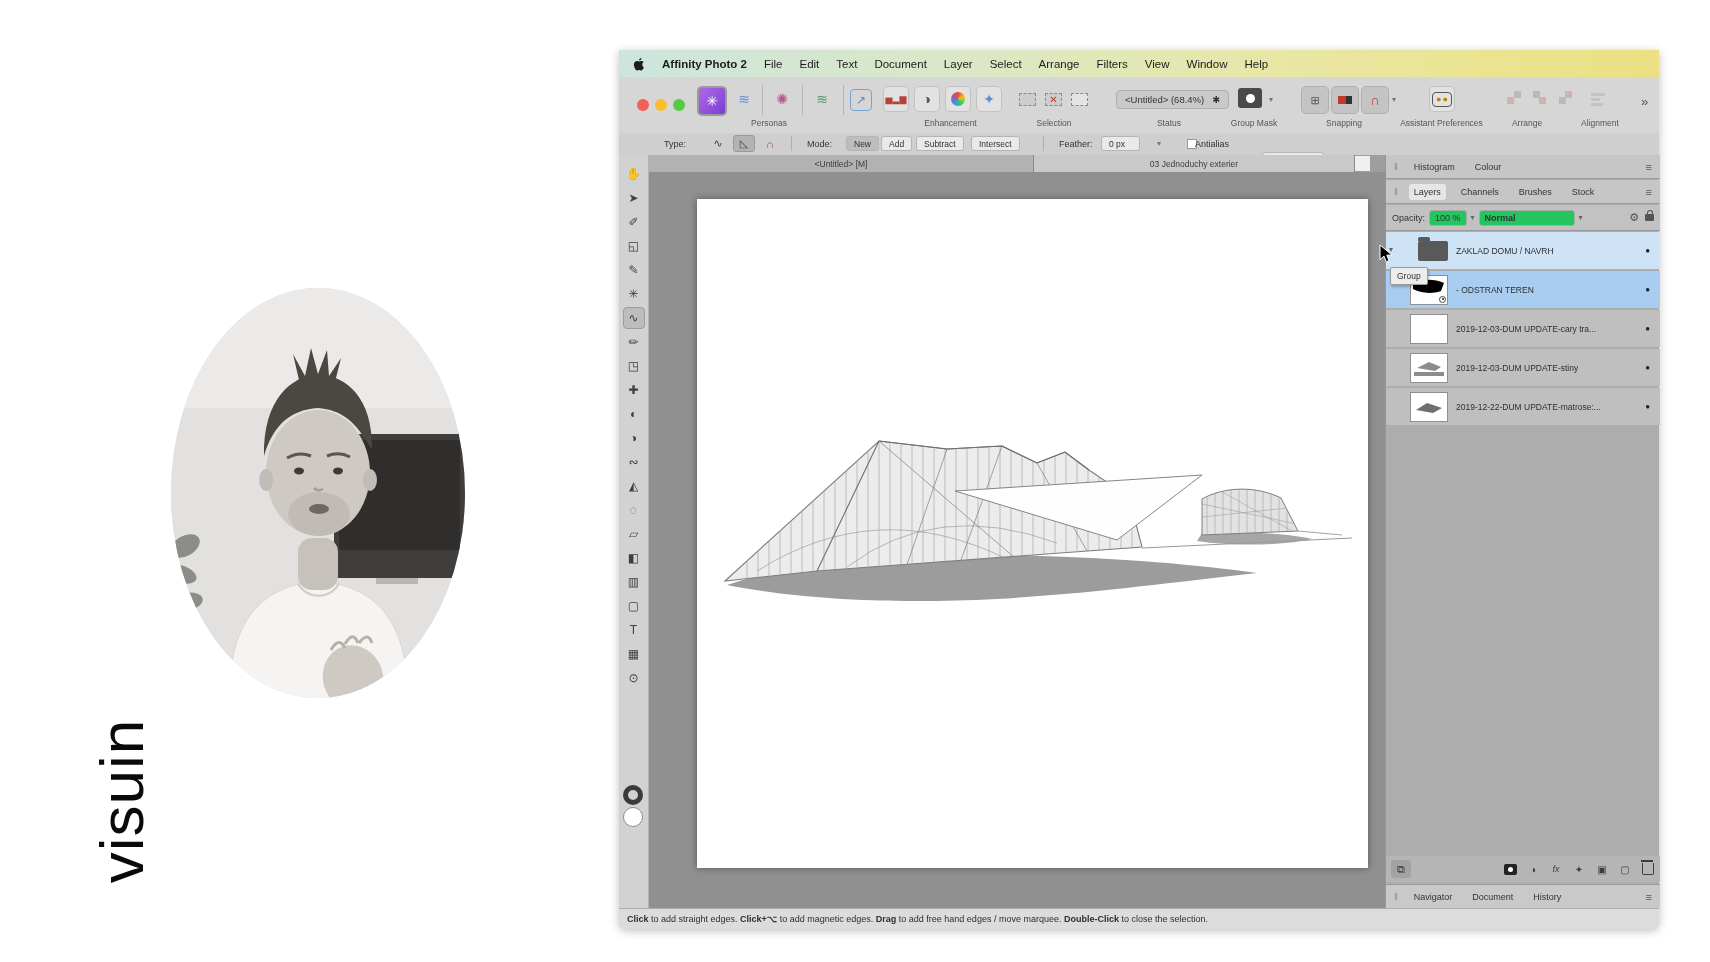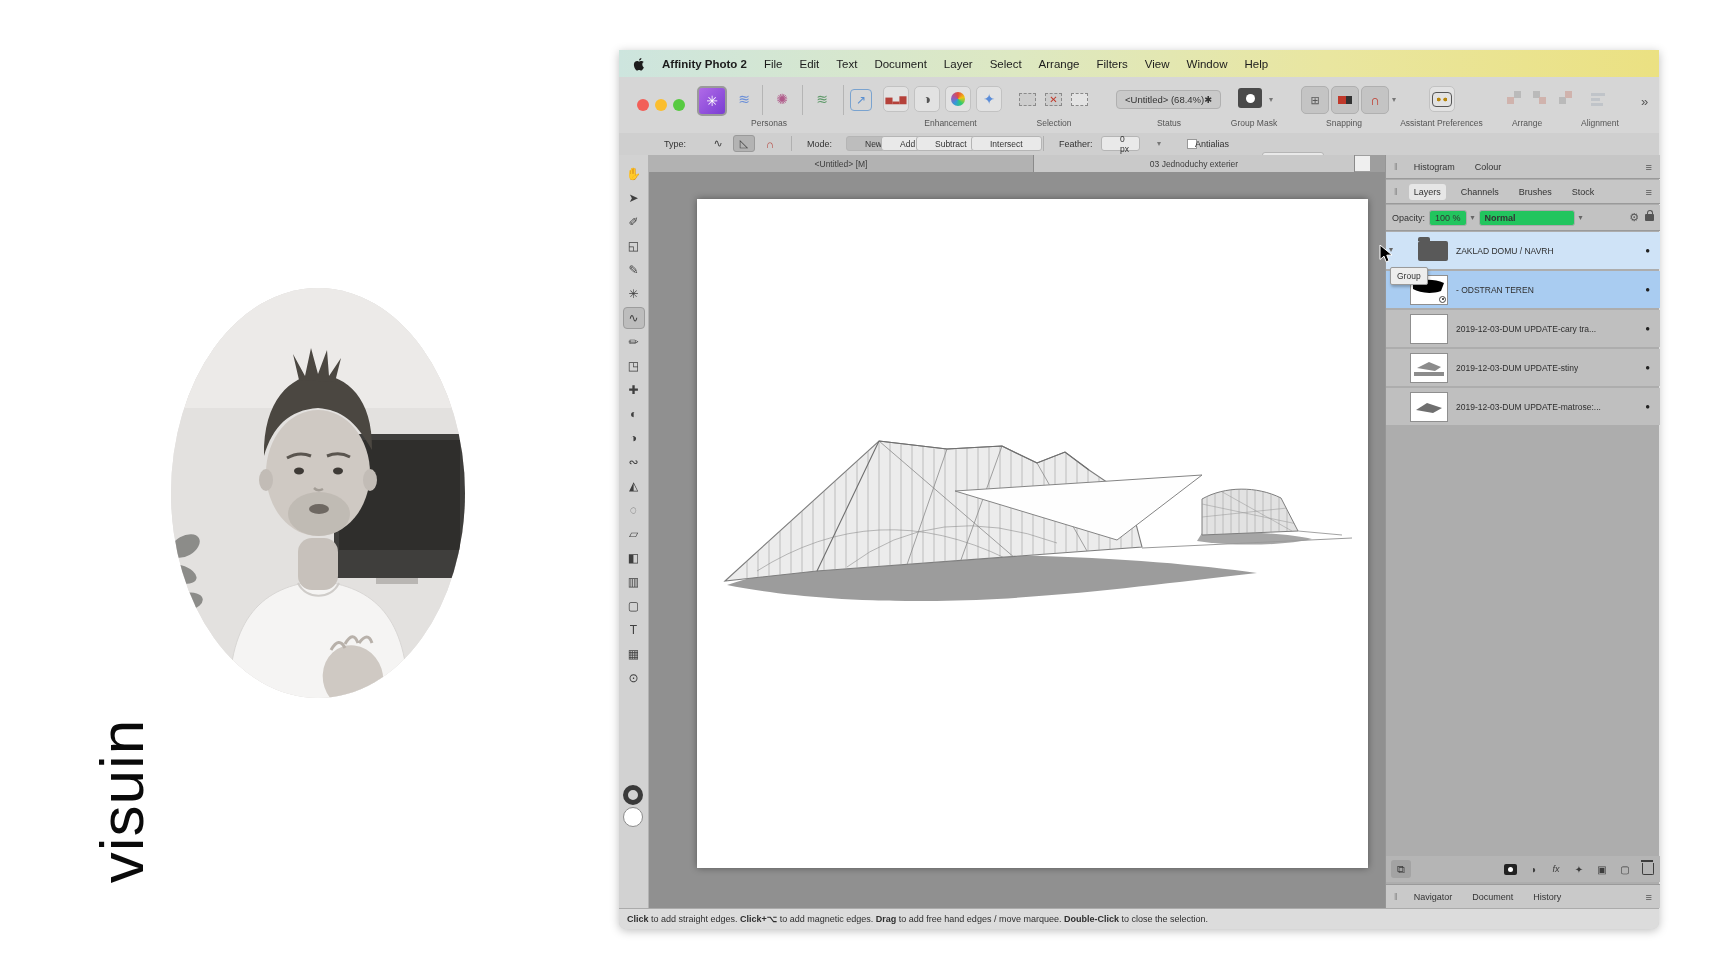--- a/index.html
+++ b/index.html
@@ -33,42 +33,42 @@
   .tl.green{left:54px;background:#57ca41;}
   .tb-label{font-size:8.5px;color:#555;top:41px;text-align:center;white-space:nowrap;}
   .tb-icon{top:9px;width:26px;height:26px;border-radius:5px;display:flex;align-items:center;justify-content:center;
            font-size:14px;color:#666;}
   .plate{background:#e2e2e2;border:1px solid #c2c2c2;box-sizing:border-box;}
   .persona-photo{background:linear-gradient(135deg,#b06ae8,#7a3ed2);color:#fff;border:2px solid #9a9a9a;}
   .sep{width:1px;height:30px;background:#b5b5b5;top:8px;}
   .sel-box{top:16px;width:17px;height:13px;border:1px dashed #8a8a8a;background:#cdcdcd;position:absolute;box-sizing:border-box;
            display:flex;align-items:center;justify-content:center;font-size:10px;color:#c0392b;}
   .status-chip{top:13px;height:19px;background:#c9c9c9;border:1px solid #b0b0b0;border-radius:4px;
-               font-size:9.5px;color:#333;display:flex;align-items:center;justify-content:center;gap:0;padding:0 8px;box-sizing:border-box;}
+               font-size:9.5px;color:#333;display:flex;align-items:center;justify-content:center;gap:8px;padding:0 8px;box-sizing:border-box;}
   .qm-icon{top:11px;width:24px;height:20px;background:#4a4a4a;border-radius:3px;display:flex;align-items:center;justify-content:center;}
   .qm-icon i{display:block;width:9px;height:9px;border-radius:50%;background:#fff;}
   .dd{font-size:8px;color:#777;top:18px;}
   .snap-plate{background:#c4c4c4;border:1px solid #b0b0b0;}
   .assistant-face{width:18px;height:13px;border:1.5px solid #555;border-radius:4px;
      background:radial-gradient(circle at 32% 50%,#b8860b 1.6px,transparent 2.2px),
                 radial-gradient(circle at 68% 50%,#b8860b 1.6px,transparent 2.2px);}
   .arr-icon{top:14px;width:18px;height:16px;opacity:.45;}
   .arr-icon i{position:absolute;width:7px;height:7px;}
   .align-icon span{display:block;height:3px;background:#7d8da0;margin:2px 0;opacity:.55;}
   .overflow{font-size:13px;color:#555;top:17px;}
 
   
   .ctxbar{left:0;top:83px;width:1040px;height:22px;background:#cfcfcf;border-bottom:1px solid #a8a8a8;
           font-size:9px;color:#333;}
   .ctx-label{top:6px;}
   .ctx-icon{top:2px;width:22px;height:17px;border-radius:3px;display:flex;align-items:center;justify-content:center;
             font-size:11px;color:#444;}
   .ctx-icon.pressed{background:#b3b3b3;border:1px solid #9a9a9a;box-sizing:border-box;}
   .chip{top:3px;height:15px;background:#e9e9e9;border:1px solid #b5b5b5;border-radius:3px;
-        display:flex;align-items:center;justify-content:center;font-size:8.5px;color:#333;padding:0 18px;box-sizing:border-box;}
+        display:flex;align-items:center;justify-content:center;font-size:8.5px;color:#333;padding:0 7px;box-sizing:border-box;}
   .chip.pressed{background:#bdbdbd;}
   .checkbox{top:6px;width:10px;height:10px;background:#fff;border:1px solid #999;box-sizing:border-box;}
   .vsep{top:3px;width:1px;height:15px;background:#b0b0b0;}
 
   
   .main{left:0;top:105px;width:1040px;height:753px;}
   .toolstrip{left:0;top:0;width:30px;height:753px;background:#d2d2d2;border-right:1px solid #b3b3b3;box-sizing:border-box;}
   .tools{position:absolute;left:0;top:8px;width:29px;display:flex;flex-direction:column;align-items:center;gap:2px;}
   .tool{width:22px;height:22px;display:flex;align-items:center;justify-content:center;font-size:12px;color:#3f3f3f;border-radius:4px;}
   .tool.selected{background:#bdbdbd;border:1px solid #9c9c9c;box-sizing:border-box;}
@@ -439,21 +439,21 @@
         <span class="lname">2019-12-03-DUM UPDATE-stiny</span>
         <span class="ldot">●</span>
       </div>
 
       <div class="lrow" style="top:233px;background:#bfbfbf;">
         <span class="thumb checker">
           <svg width="36" height="28" viewBox="0 0 36 28">
               <path d="M5,17 L16,10 L31,15 L22,20 Z" fill="#6f6f6f"></path>
             </svg>
         </span>
-        <span class="lname">2019-12-03-DUM UPDATE-matrose:...</span>
+        <span class="lname">2019-12-22-DUM UPDATE-matrose:...</span>
         <span class="ldot">●</span>
       </div>
 
       <div class="bbar">
         <span class="bicon bplate" style="font-size:11px;">⧉</span>
         <span style="margin-left:84px;display:flex;align-items:center;">
           <span class="bicon">
               <i class="masksq">
                 <i></i>
               </i>

